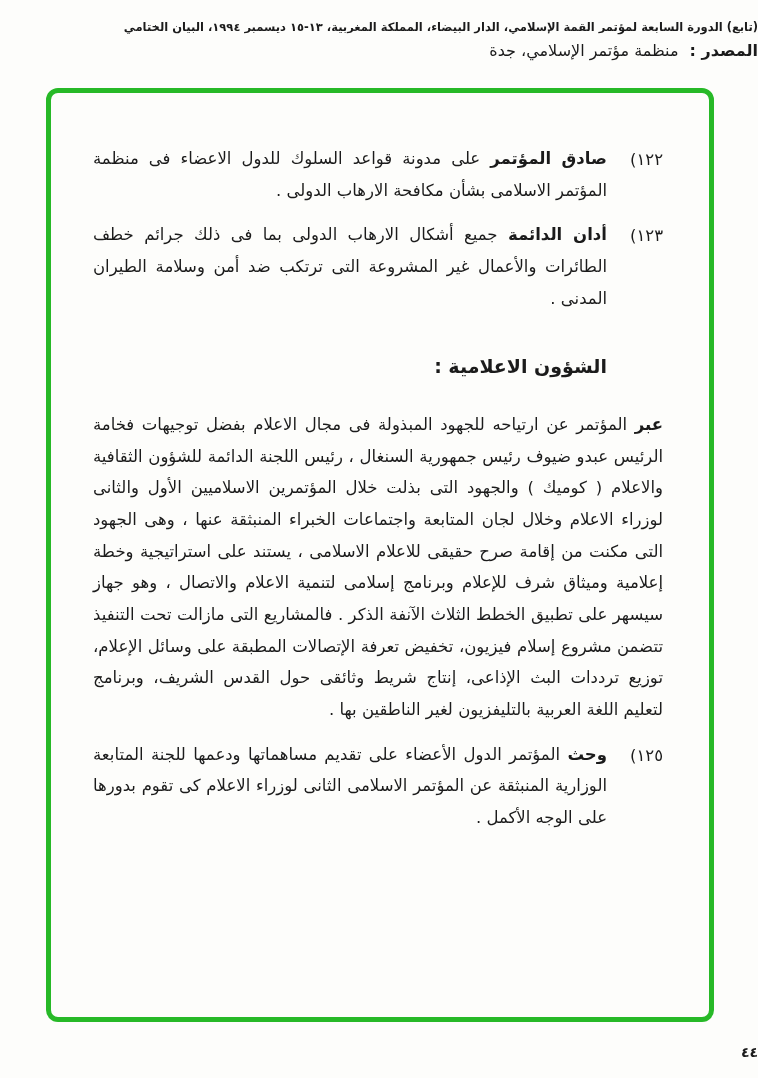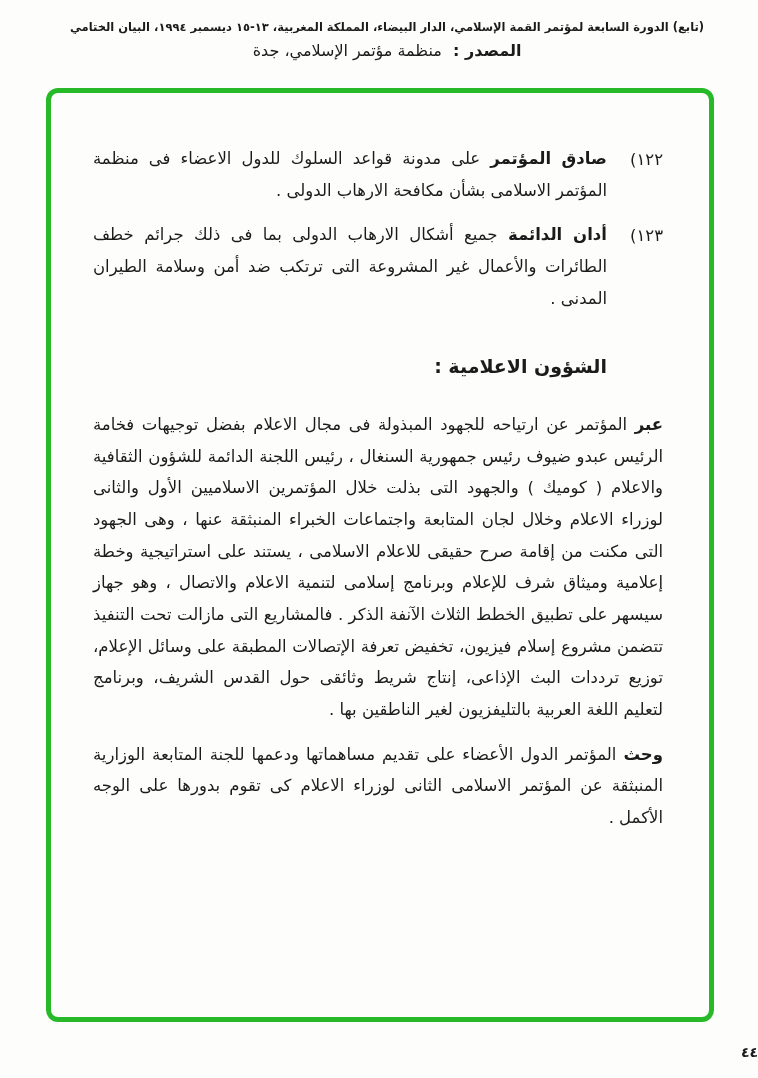--- a/index.html
+++ b/index.html
@@ -14,21 +14,21 @@
     margin:0 auto;
     background:var(--paper);
     font-family:"DejaVu Sans", sans-serif;
     color:var(--ink);
     direction:rtl;
     overflow:hidden;
   }
   
   .doc-header{
     position:absolute;top:20px;left:0;right:0;
-    text-align:center;
+    text-align:right;
     margin-left:16px;
   }
   .doc-header .line1{
     font-size:11.5px;font-weight:bold;letter-spacing:0px;
   }
   .doc-header .line2{
     margin-top:7px;font-size:16px;
   }
   .doc-header .line2 .src-label{font-weight:bold;margin-left:6px;}
   
@@ -104,20 +104,21 @@
       <div class="section-heading">الشؤون الاعلامية :</div>
 
       <div class="para">
         <div class="text">
           <span class="lead">عبر</span>
           <span>المؤتمر عن ارتياحه للجهود المبذولة فى مجال الاعلام بفضل توجيهات فخامة الرئيس عبدو ضيوف رئيس جمهورية السنغال ، رئيس اللجنة الدائمة للشؤون الثقافية والاعلام ( كوميك ) والجهود التى بذلت خلال المؤتمرين الاسلاميين الأول والثانى لوزراء الاعلام وخلال لجان المتابعة واجتماعات الخبراء المنبثقة عنها ، وهى الجهود التى مكنت من إقامة صرح حقيقى للاعلام الاسلامى ، يستند على استراتيجية وخطة إعلامية وميثاق شرف للإعلام وبرنامج إسلامى لتنمية الاعلام والاتصال ، وهو جهاز سيسهر على تطبيق الخطط الثلاث الآنفة الذكر . فالمشاريع التى مازالت تحت التنفيذ تتضمن مشروع إسلام فيزيون، تخفيض تعرفة الإتصالات المطبقة على وسائل الإعلام، توزيع ترددات البث الإذاعى، إنتاج شريط وثائقى حول القدس الشريف، وبرنامج لتعليم اللغة العربية بالتليفزيون لغير الناطقين بها .</span>
         </div>
       </div>
 
       <div class="para">
+        <div class="num">١٢٥)</div>
         <div class="text">
           <span class="lead">وحث</span>
           <span>المؤتمر الدول الأعضاء على تقديم مساهماتها ودعمها للجنة المتابعة الوزارية المنبثقة عن المؤتمر الاسلامى الثانى لوزراء الاعلام كى تقوم بدورها على الوجه الأكمل .</span>
         </div>
       </div>
 
     </div>
   </div>
 
   <div class="doc-footer">

